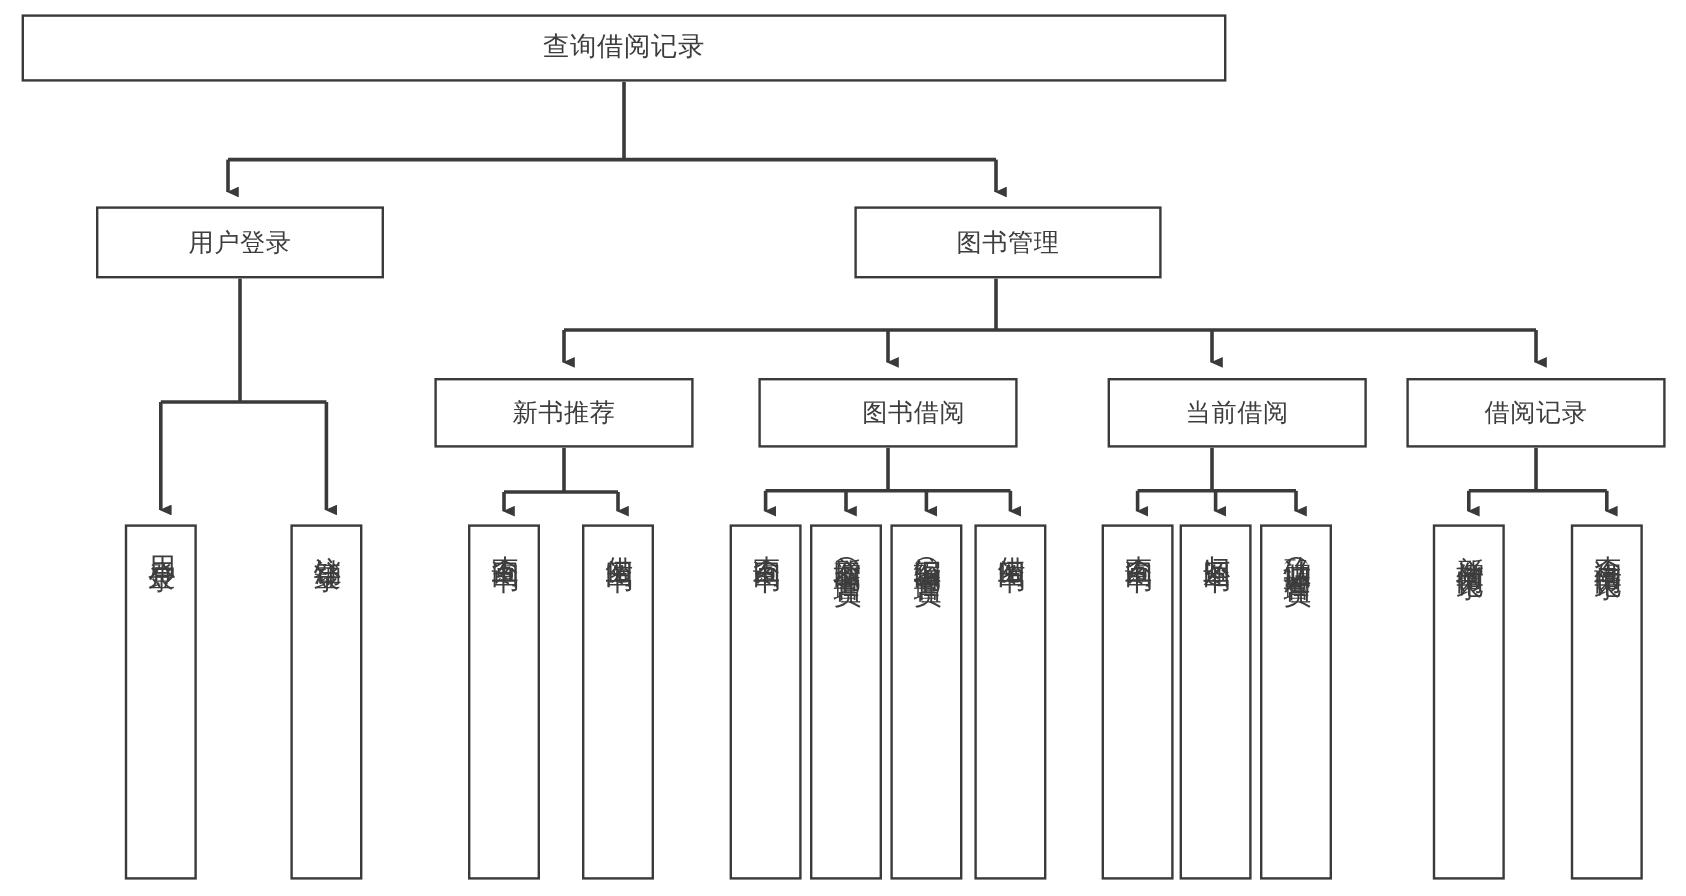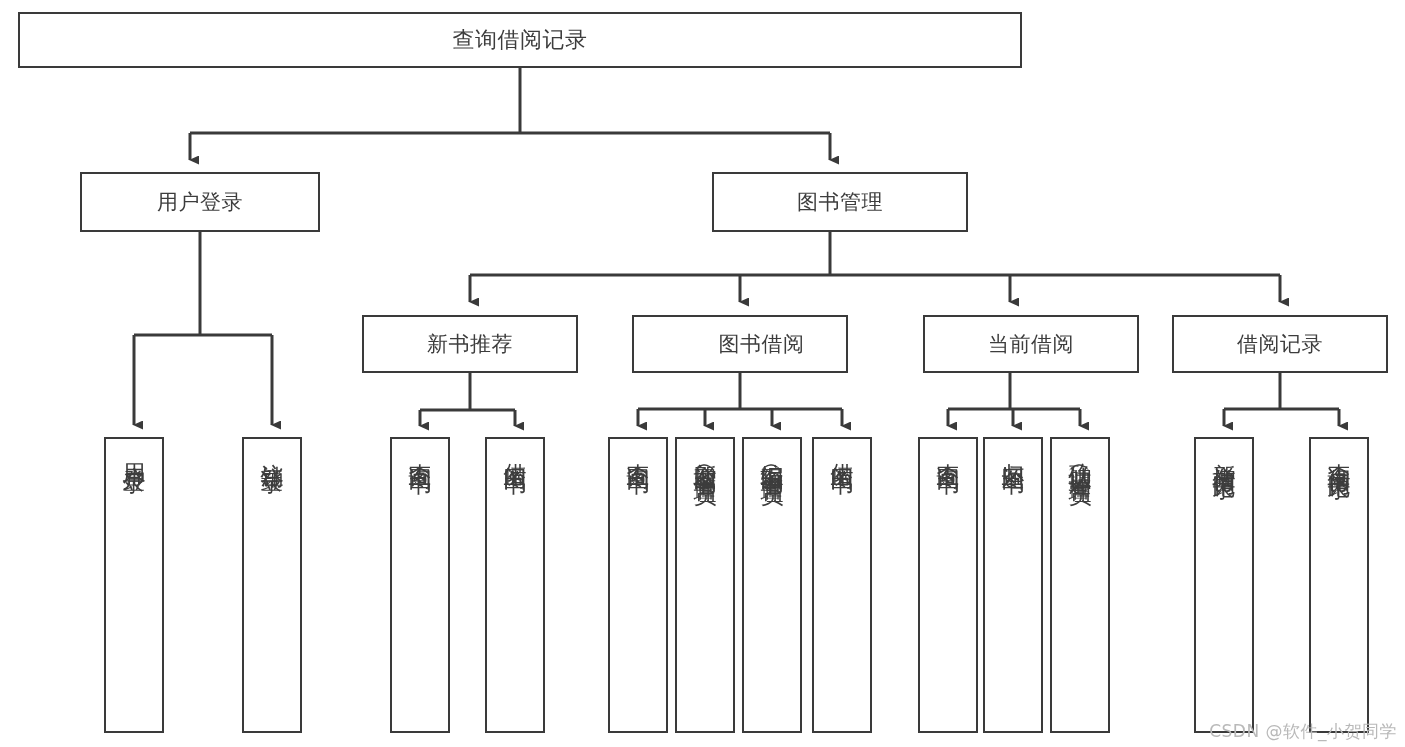--- a/index.html
+++ b/index.html
@@ -205,15 +205,14 @@
   </div>
 
   <div class="node v" style="left:1194px; top:437px; width:60px; height:296px;">
     <span class="label">新增借阅记录</span>
   </div>
 
   <div class="node v" style="left:1309px; top:437px; width:60px; height:296px;">
     <span class="label">查询借阅记录</span>
   </div>
 
-  <div id="watermark">CSDN @软件_小贺同学</div>
 
 </div>
 
 </body></html>

